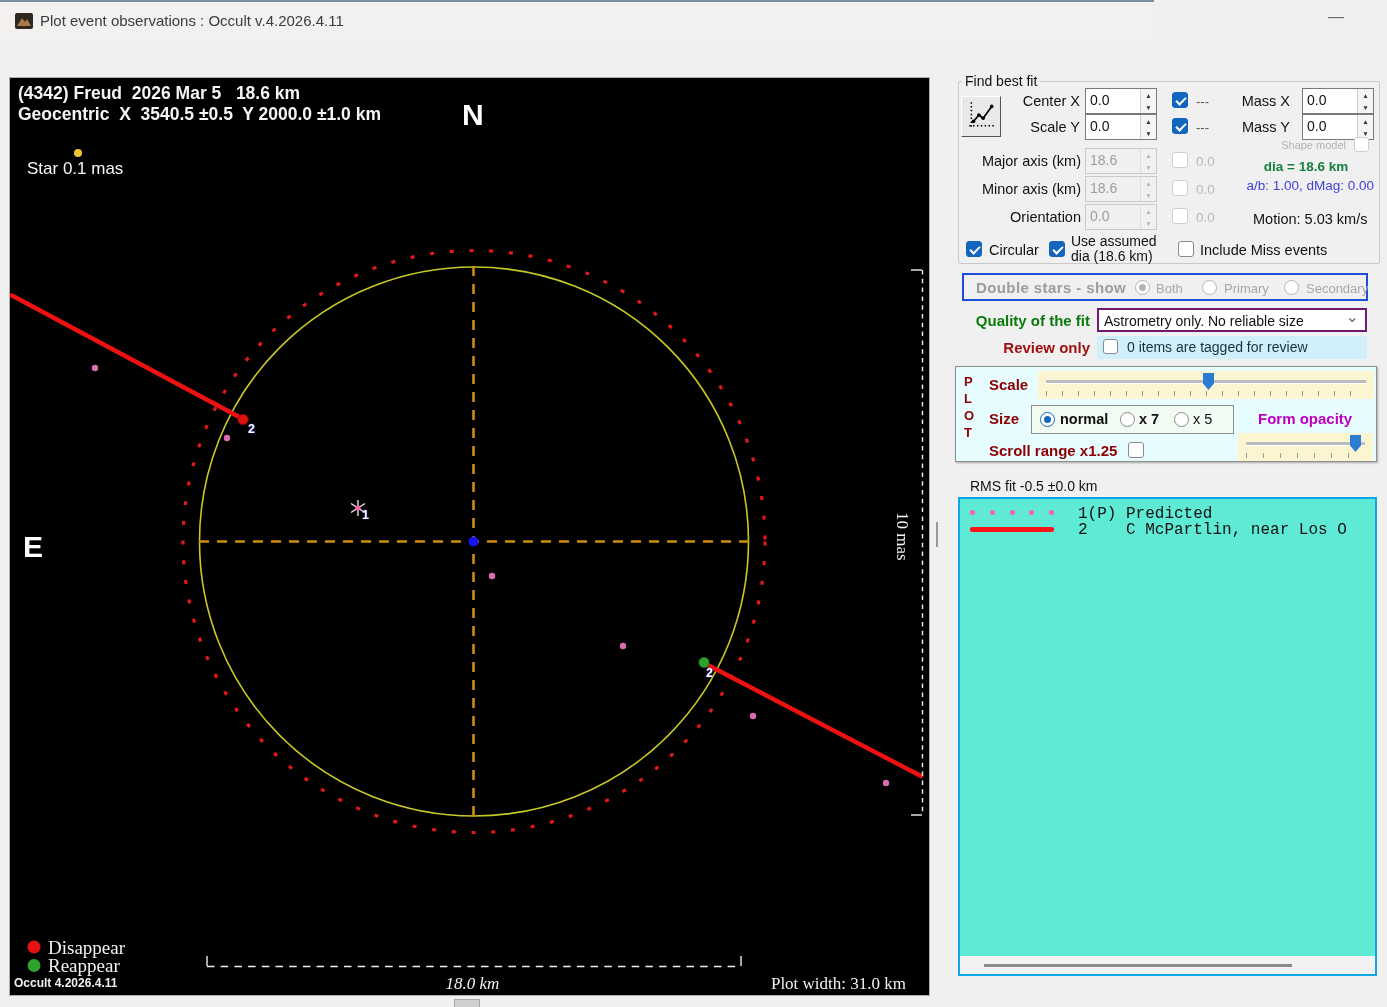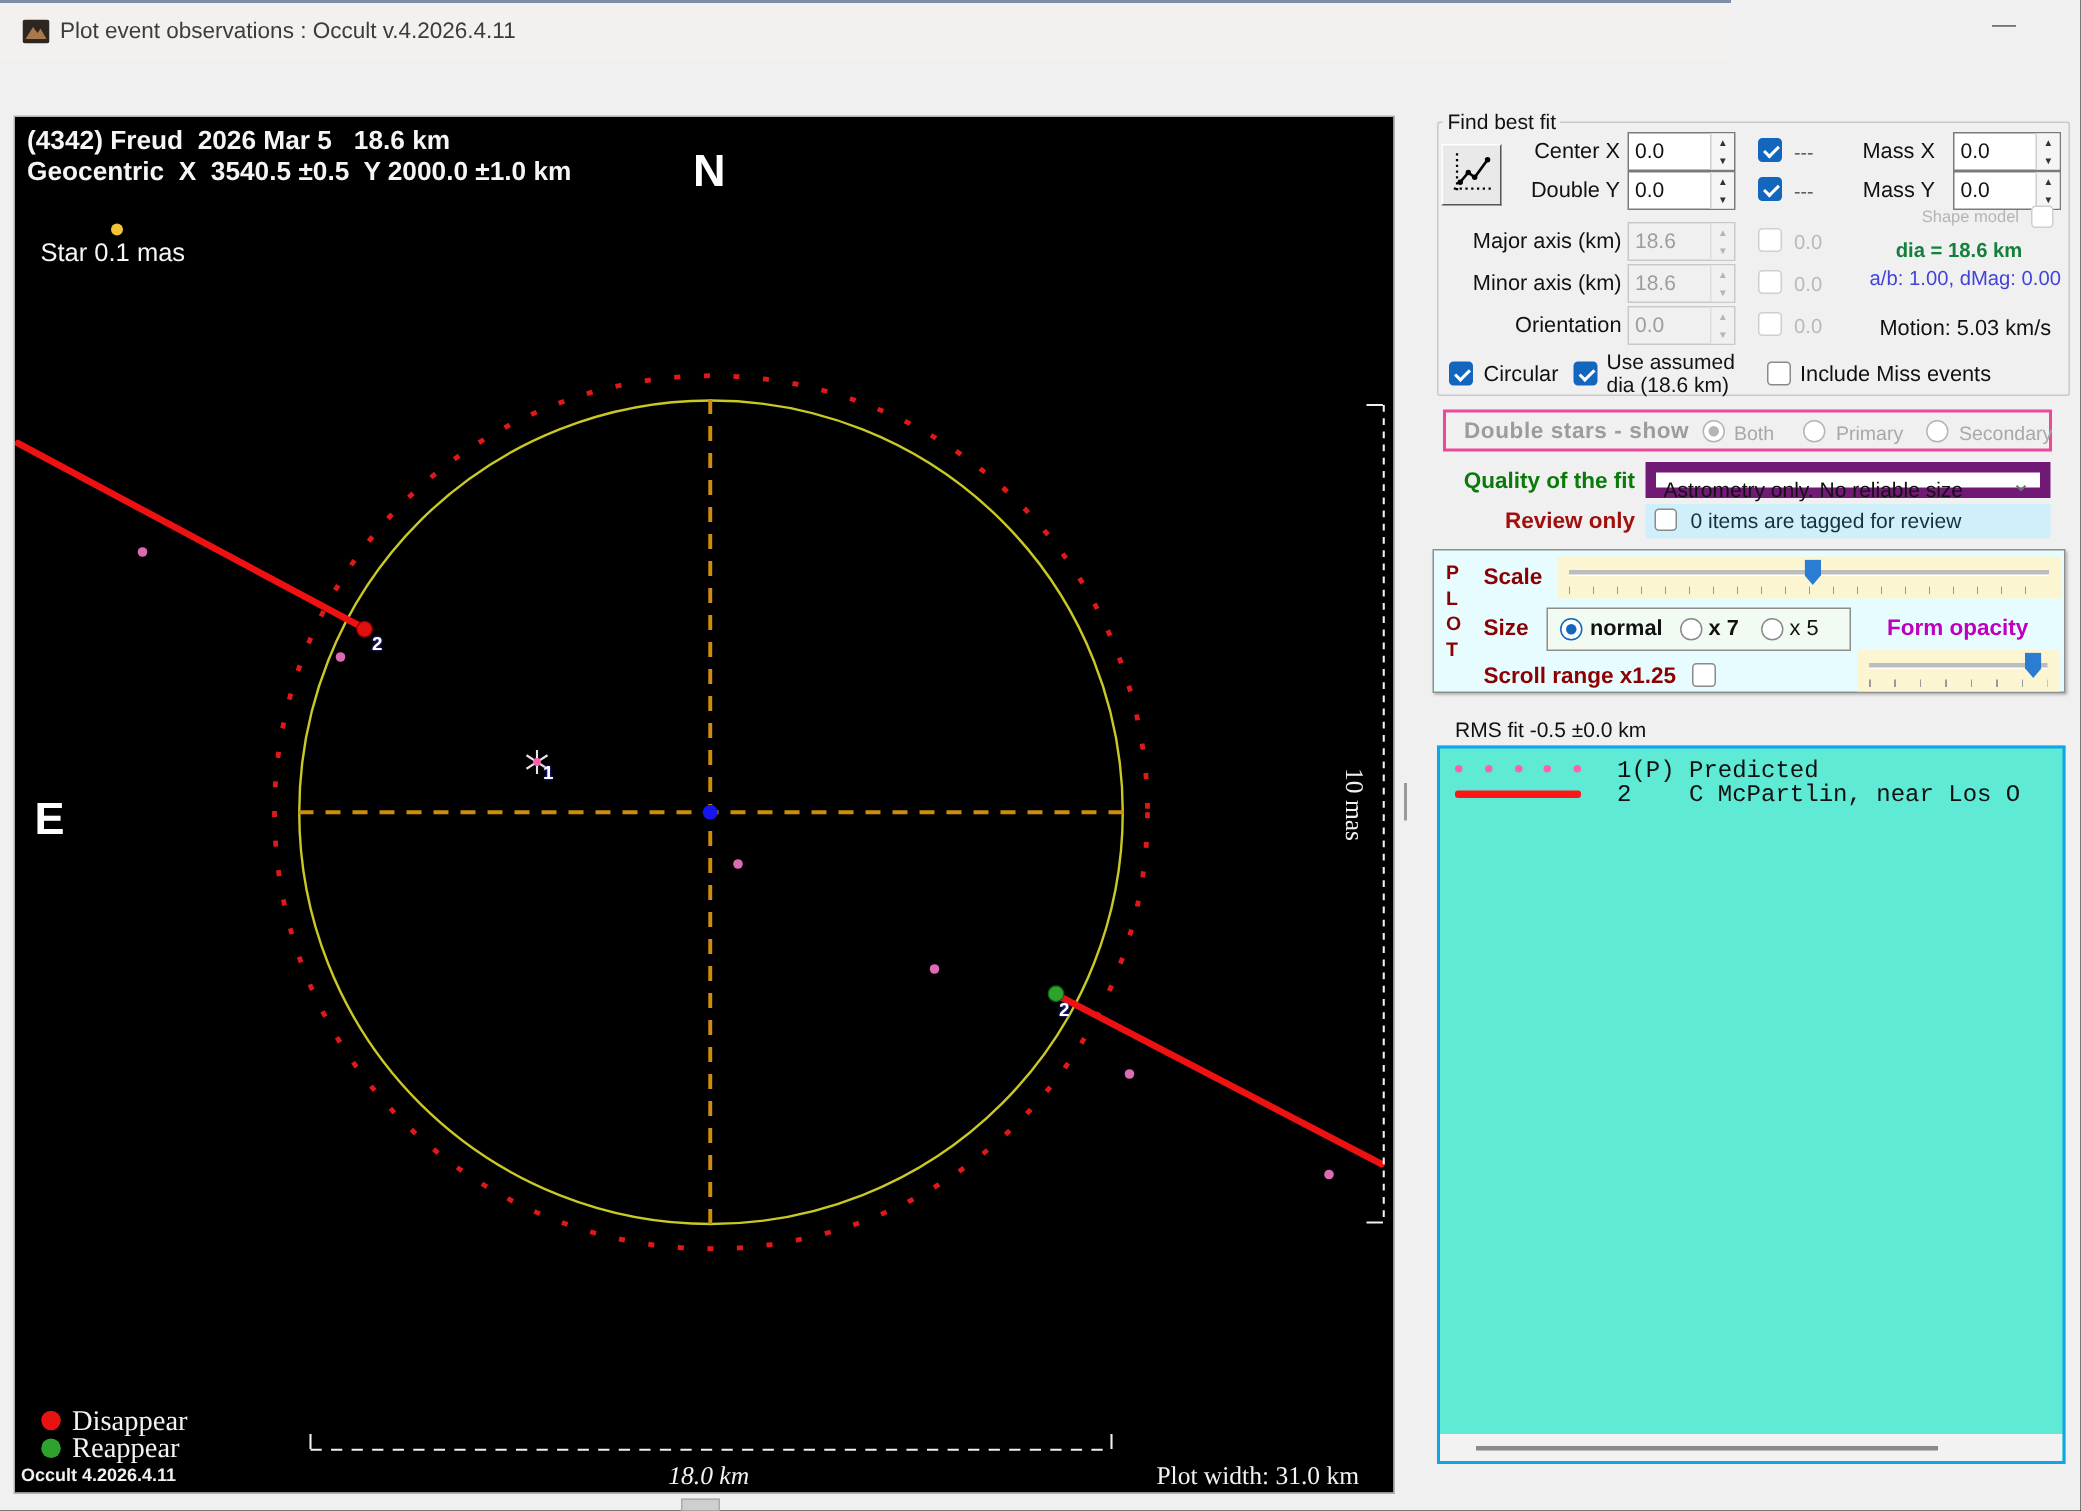--- a/index.html
+++ b/index.html
@@ -189,21 +189,21 @@
   <div class="lbl" style="left:246px;top:94px;font-size:13px;color:#555">---</div>
   <div class="lbl right" style="left:270px;top:93px;width:70px;font-size:14.5px">Mass X</div>
   <div class="spin" style="left:352px;top:88px;width:70px;height:24px">
     <span class="val">0.0</span>
     <span class="btns">
       <i>▲</i>
       <i>▼</i>
     </span>
   </div>
 
-  <div class="lbl right" style="left:30px;top:119px;width:100px;font-size:14.5px">Double Y</div>
+  <div class="lbl right" style="left:30px;top:119px;width:100px;font-size:14.5px">Scale Y</div>
   <div class="spin" style="left:135px;top:114px;width:70px;height:24px">
     <span class="val">0.0</span>
     <span class="btns">
       <i>▲</i>
       <i>▼</i>
     </span>
   </div>
   <div class="cb checked" style="left:222px;top:118px"></div>
   <div class="lbl" style="left:246px;top:120px;font-size:13px;color:#555">---</div>
   <div class="lbl right" style="left:270px;top:119px;width:70px;font-size:14.5px">Mass Y</div>
@@ -255,32 +255,32 @@
   <div class="lbl" style="left:303px;top:211px;font-size:14.5px">Motion: 5.03 km/s</div>
 
   <div class="cb checked" style="left:16px;top:241px"></div>
   <div class="lbl" style="left:39px;top:242px;font-size:14.5px">Circular</div>
   <div class="cb checked" style="left:99px;top:241px"></div>
   <div class="lbl" style="left:121px;top:233px;font-size:14px">Use assumed</div>
   <div class="lbl" style="left:121px;top:248px;font-size:14px">dia (18.6 km)</div>
   <div class="cb" style="left:228px;top:241px"></div>
   <div class="lbl" style="left:250px;top:242px;font-size:14.5px">Include Miss events</div>
 
-  <div class="abs" style="left:12px;top:273px;width:406px;height:28px;border:2px solid #ec4899;box-sizing:border-box">
+  <div class="abs" style="left:12px;top:273px;width:406px;height:28px;border:2px solid #1d4ed8;box-sizing:border-box">
     <span class="lbl" style="left:12px;top:4px;font-size:15px;font-weight:bold;color:#9c9c9c;letter-spacing:0.4px">Double stars - show</span>
     <div class="rad gray sel" style="left:171px;top:5px"></div>
     <span class="lbl" style="left:192px;top:6px;font-size:13px;color:#a8a8a8">Both</span>
     <div class="rad gray" style="left:238px;top:5px"></div>
     <span class="lbl" style="left:260px;top:6px;font-size:13px;color:#a8a8a8">Primary</span>
     <div class="rad gray" style="left:320px;top:5px"></div>
     <span class="lbl" style="left:342px;top:6px;font-size:13px;color:#a8a8a8">Secondary</span>
   </div>
 
   <div class="lbl right green" style="left:10px;top:312px;width:130px;font-size:15px">Quality of the fit</div>
-  <div class="abs" style="left:147px;top:308px;width:270px;height:24px;background:#fff;border:7px solid #701a75;box-sizing:border-box">
+  <div class="abs" style="left:147px;top:308px;width:270px;height:24px;background:#fff;border:2px solid #701a75;box-sizing:border-box">
     <span class="lbl" style="left:5px;top:3px;font-size:14px">Astrometry only. No reliable size</span>
     <span class="abs" style="right:6px;top:-3px;font-size:16px;color:#707070">⌄</span>
   </div>
 
   <div class="lbl right" style="left:10px;top:339px;width:130px;font-size:15px;font-weight:bold;color:#a01010">Review only</div>
   <div class="abs" style="left:147px;top:336px;width:270px;height:23px;background:#cfeffa">
     <div class="cb" style="left:6px;top:3px;width:15px;height:15px"></div>
     <span class="lbl" style="left:30px;top:3px;font-size:14px;color:#12333a">0 items are tagged for review</span>
   </div>
 

